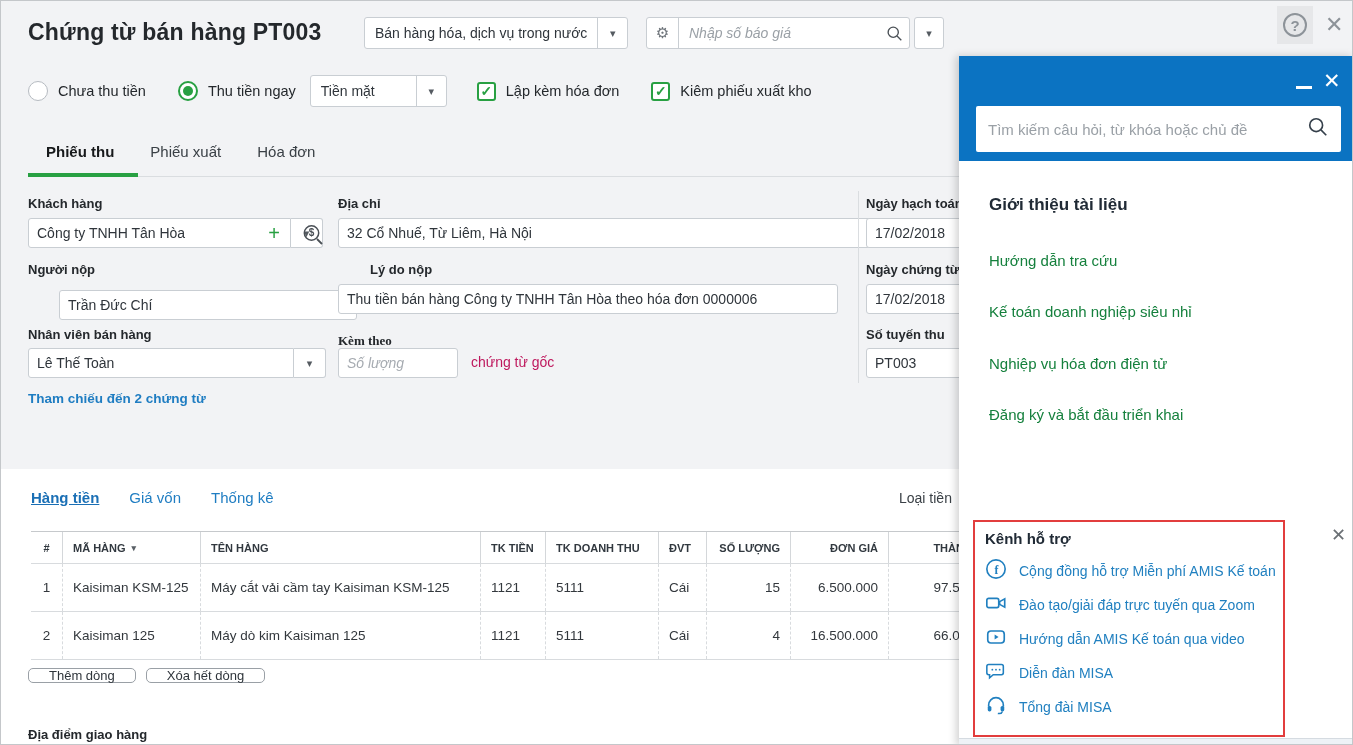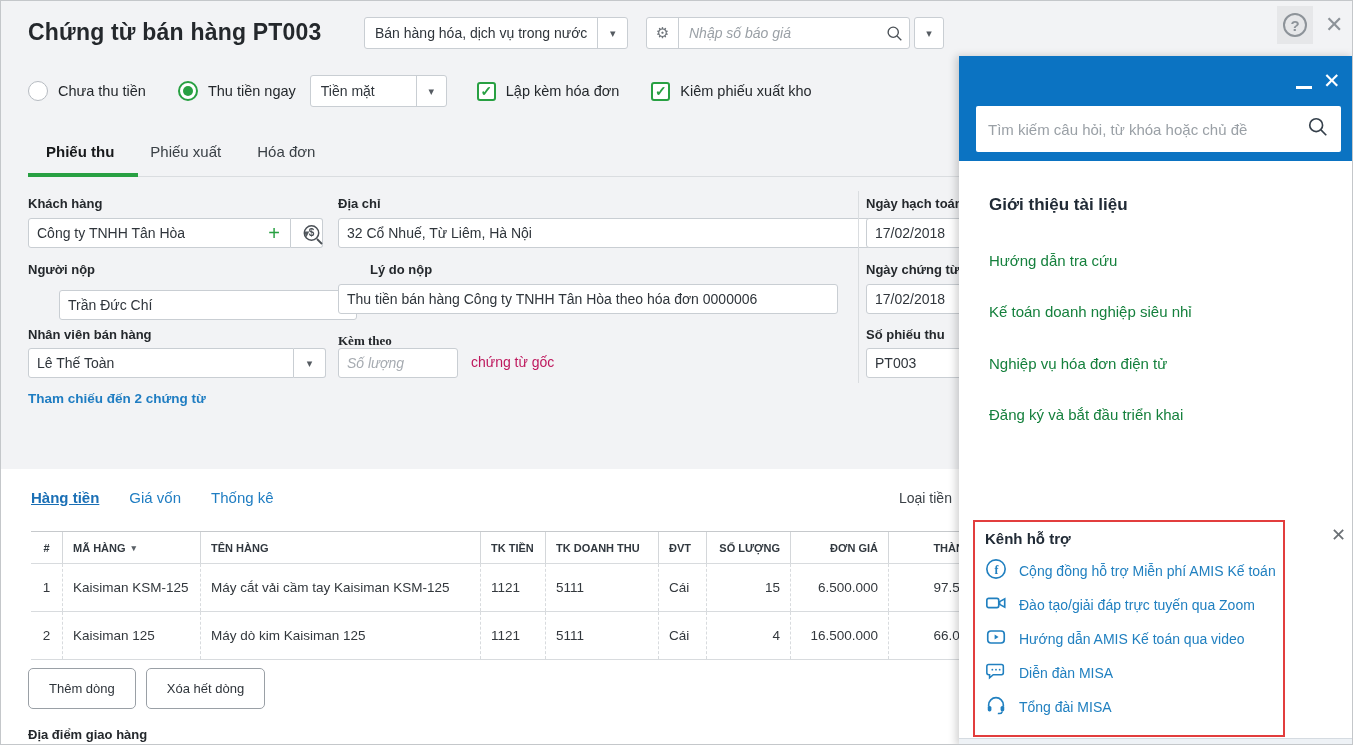--- a/index.html
+++ b/index.html
@@ -64,21 +64,21 @@
   .g-head { border-top:1px solid #c6c9cc; height:33px; }
   .g-cell { display:flex; align-items:center; padding:0 10px; overflow:hidden; white-space:nowrap; border-right:1px dashed #d8dbde; }
   .g-head .g-cell { border-right:1px solid #d4d7da; font-size:11px; font-weight:700; color:#31383f; }
   .g-body .g-row { height:48px; font-size:13.5px; color:#33383d; }
   .c0{width:32px; justify-content:center; padding:0 4px;}
   .c1{width:138px;} .c2{width:280px;} .c3{width:65px;} .c4{width:113px;} .c5{width:48px;}
   .c6{width:84px; justify-content:flex-end;} .c7{width:98px; justify-content:flex-end;} .c8{width:122px; justify-content:flex-end; border-right:0;}
   .sort-caret { font-size:9px; color:#5a6066; margin-left:6px; }
 
   .row-btns { position:absolute; left:27px; top:199px; display:flex; gap:10px; }
-  .row-btn { height:41px; padding:0 20px; background:#fff; border:1px solid #9aa0a6; border-radius:5px; font-size:13px; color:#2f353b; display:flex; align-items:center; font-family:"Liberation Sans", sans-serif; }
+  .row-btn { height:15px; padding:0 20px; background:#fff; border:1px solid #9aa0a6; border-radius:5px; font-size:13px; color:#2f353b; display:flex; align-items:center; font-family:"Liberation Sans", sans-serif; }
   .delivery-label { position:absolute; left:27px; top:258px; font-size:13px; font-weight:700; color:#24282c; }
 
   
   .help-panel { position:absolute; left:958px; top:55px; width:395px; height:690px; background:#fff; box-shadow:-3px 0 8px rgba(0,0,0,.18); z-index:10; }
   .hp-header { position:absolute; left:0; top:0; width:100%; height:105px; background:#0b73c2; }
   .hp-min { position:absolute; left:337px; top:30px; width:16px; height:3px; background:#fff; }
   .hp-close { position:absolute; left:364px; top:13px; color:#fff; font-size:21px; }
   .hp-search { position:absolute; left:17px; top:50px; width:365px; height:46px; background:#fff; border-radius:2px; display:flex; align-items:center; padding:0 12px; }
   .hp-search input { flex:1; border:0; outline:none; font-size:15px; color:#3a4046; font-family:"Liberation Sans", sans-serif; }
   .hp-search input::placeholder { color:#9aa0a6; }
@@ -183,21 +183,21 @@
   <div class="attach-suffix">chứng từ gốc</div>
 
   <div class="ref-link">Tham chiếu đến 2 chứng từ</div>
 
   <div class="v-divider"></div>
 
   <div class="f-label" style="left:865px; top:195px;">Ngày hạch toán</div>
   <input class="f-input" style="left: 865px; top: 217px; width: 125px;" value="17/02/2018">
   <div class="f-label" style="left:865px; top:261px;">Ngày chứng từ</div>
   <input class="f-input" style="left: 865px; top: 283px; width: 125px;" value="17/02/2018">
-  <div class="f-label" style="left:865px; top:326px;">Số phiếu thu</div>
+  <div class="f-label" style="left:865px; top:326px;">Số tuyến thu</div>
   <input class="f-input" style="left: 865px; top: 347px; width: 125px;" value="PT003">
 
   <div class="detail">
     <div class="d-tabs">
       <div class="d-tab active">Hàng tiền</div>
       <div class="d-tab">Giá vốn</div>
       <div class="d-tab">Thống kê</div>
     </div>
     <div class="currency-label">Loại tiền</div>
 

